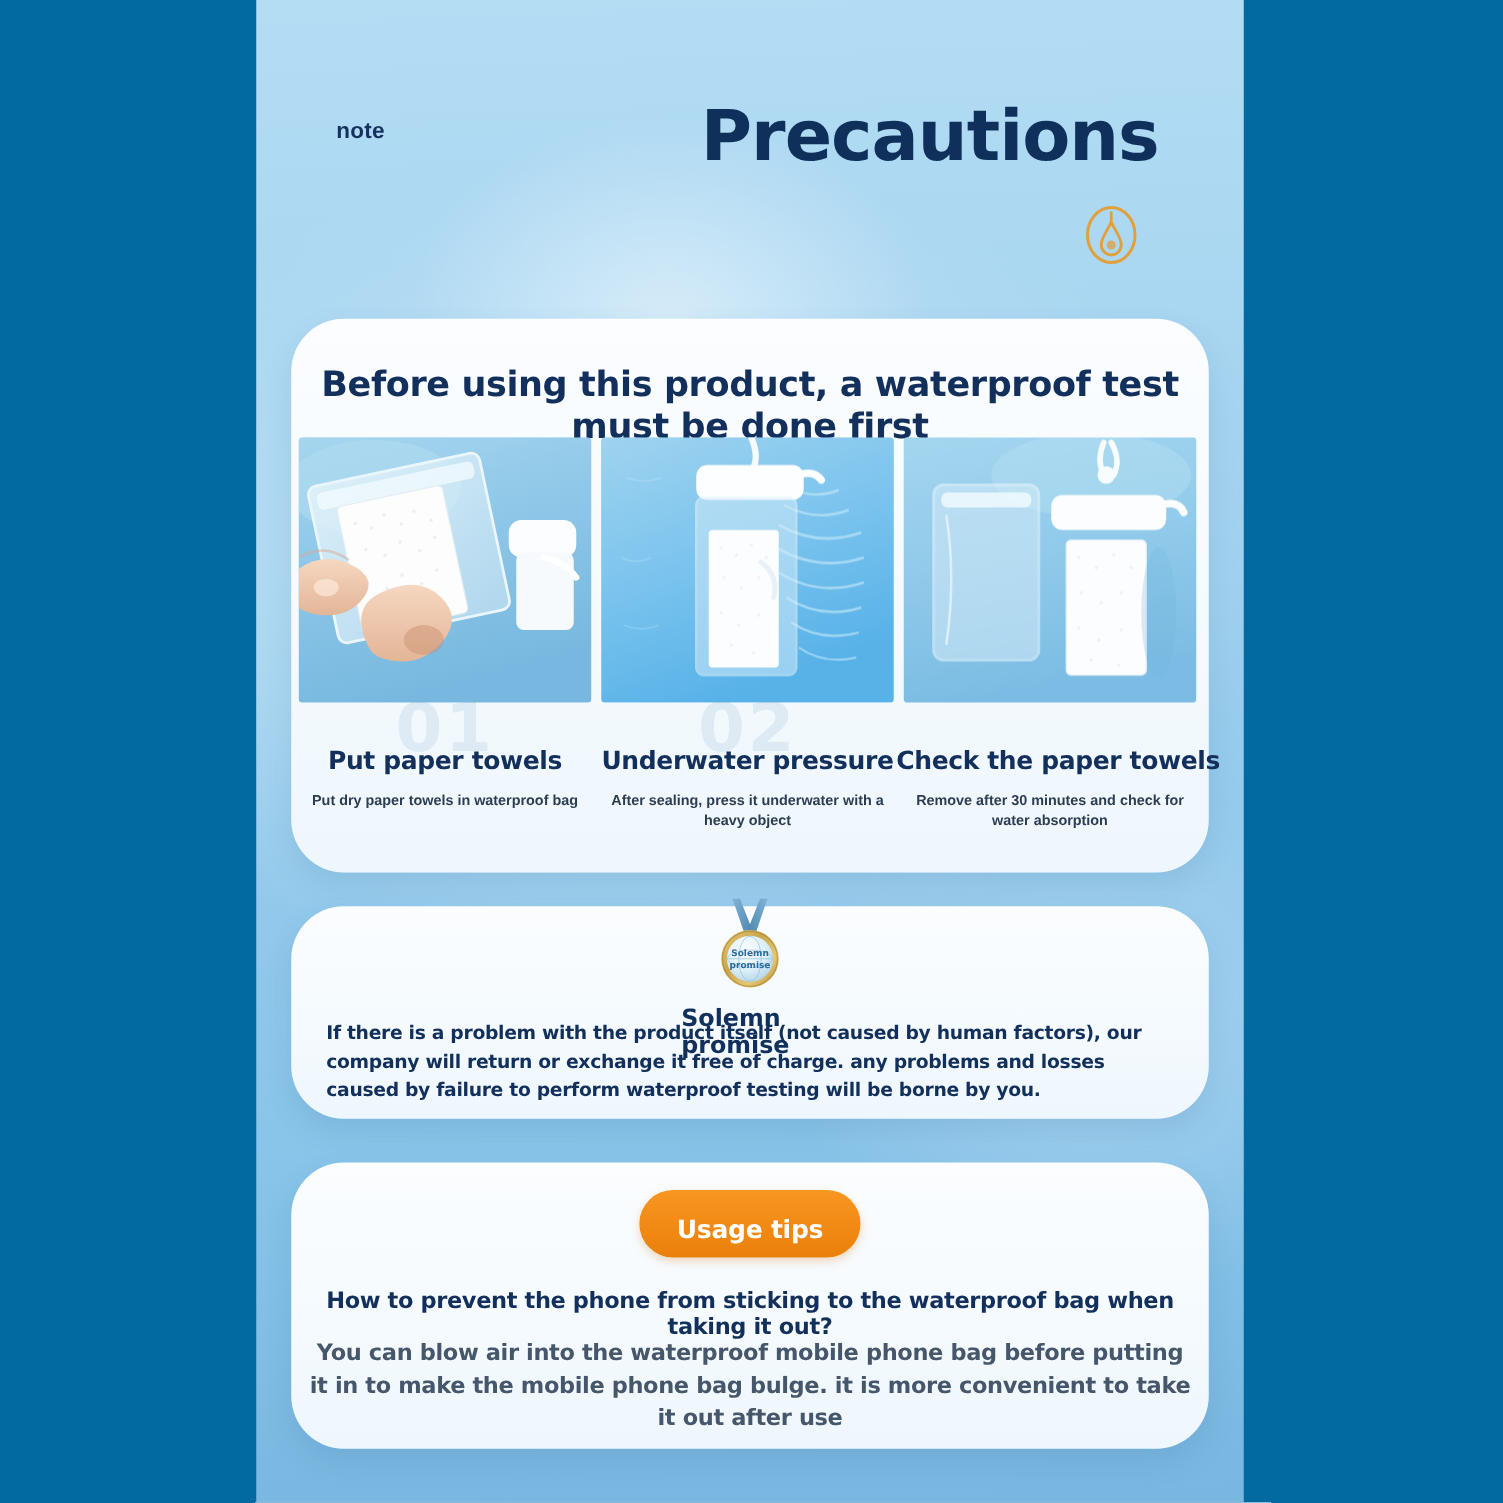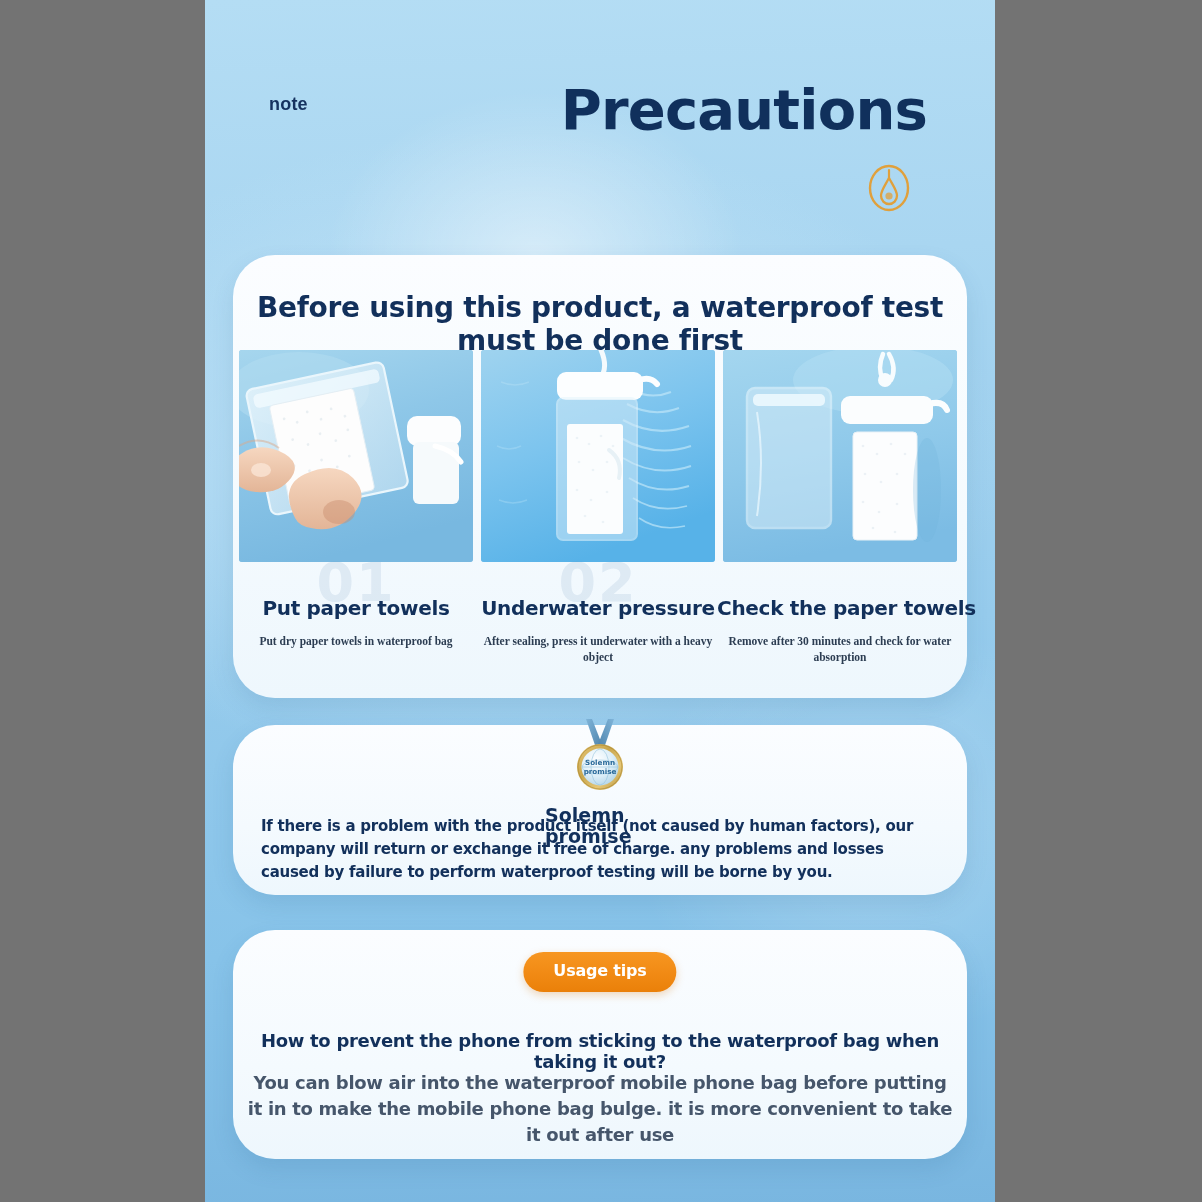--- a/index.html
+++ b/index.html
@@ -9,21 +9,21 @@
     height: 1202px;
     background: #ffffff;
     font-family: "Liberation Sans", sans-serif;
     overflow: hidden;
   }
 
   #page {
     position: relative;
     width: 1202px;
     height: 1202px;
-    background: #737373;
+    background: #0369a1;
   }
 
   
   #panel {
     position: absolute;
     left: 205px;
     top: 0;
     width: 790px;
     height: 1202px;
     background:
@@ -140,21 +140,21 @@
   }
 
   .step-desc {
     position: absolute;
     left: -4px; right: -4px; top: 284px;
     text-align: center;
     font-size: 11.5px;
     font-weight: 600;
     color: #2c3d52;
     line-height: 1.35;
-    font-family: Liberation Serif, serif;
+    font-family: Liberation Sans, sans-serif;
   }
   
   .step:nth-child(1) .step-desc { left: -18px; right: -18px; }
 
   
   #card-promise { top: 725px; height: 170px; }
 
   #promise-head {
     position: absolute;
     left: 0; right: 0; top: 10px;
@@ -190,25 +190,25 @@
   }
 
   
   #card-tips { top: 930px; height: 229px; }
 
   #tips-pill {
     position: absolute;
     left: 50%;
     transform: translateX(-50%);
     top: 22px;
-    padding: 11px 30px 13px;
+    padding: 21px 30px 13px;
     border-radius: 30px;
     background: linear-gradient(180deg, #f79621 0%, #f18a14 55%, #ea8009 100%);
     color: #ffffff;
-    font-size: 16px;
+    font-size: 20px;
     font-weight: 800;
     font-family: "DejaVu Sans", sans-serif;
     letter-spacing: -0.2px;
     box-shadow: 0 3px 8px rgba(214,120,10,0.28);
     border: none;
     cursor: pointer;
     line-height: 1;
   }
 
   #tips-question {

